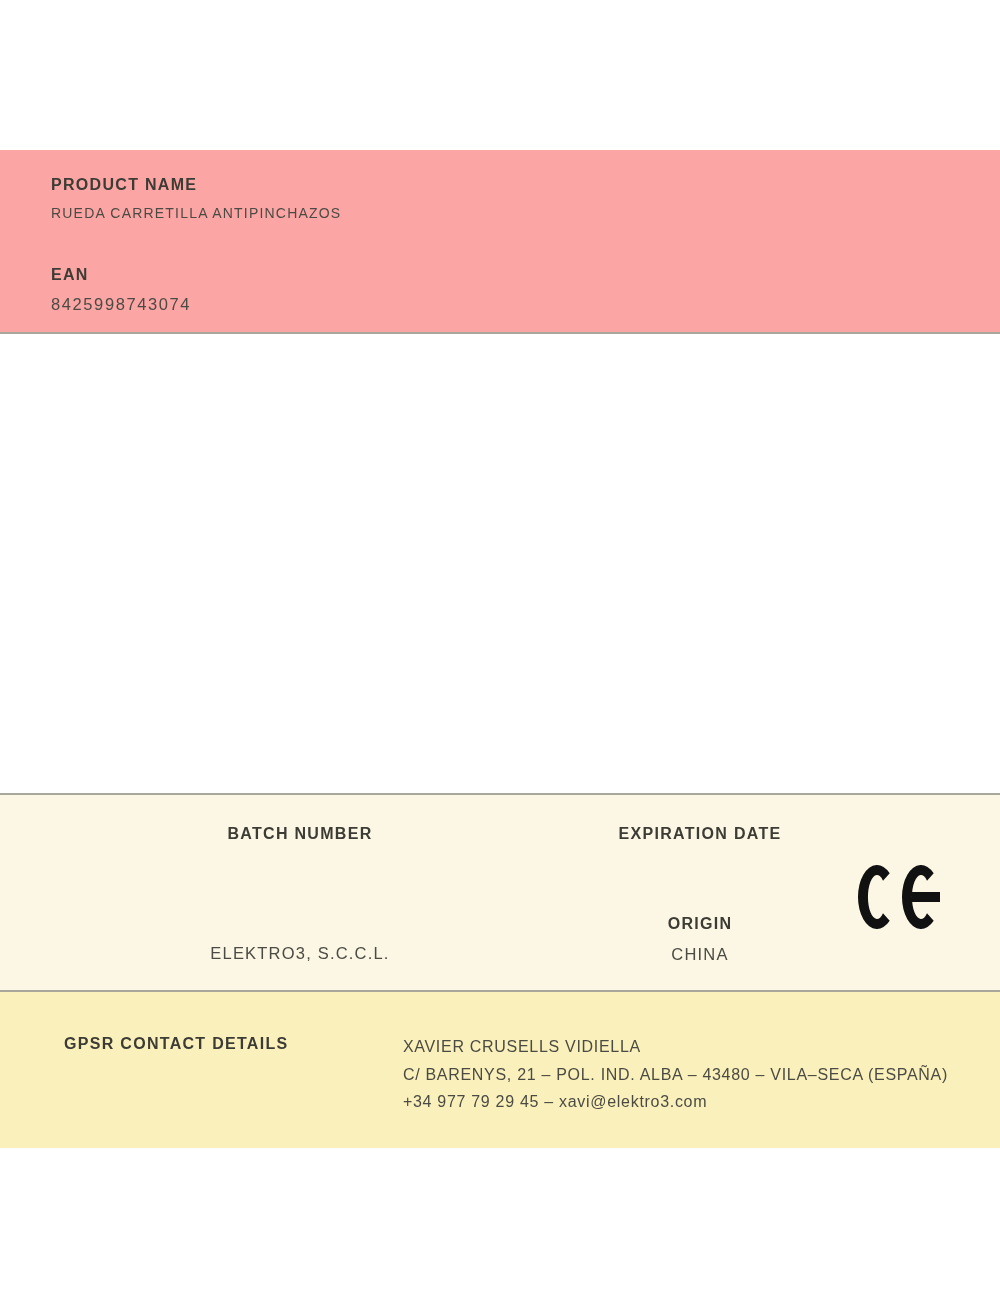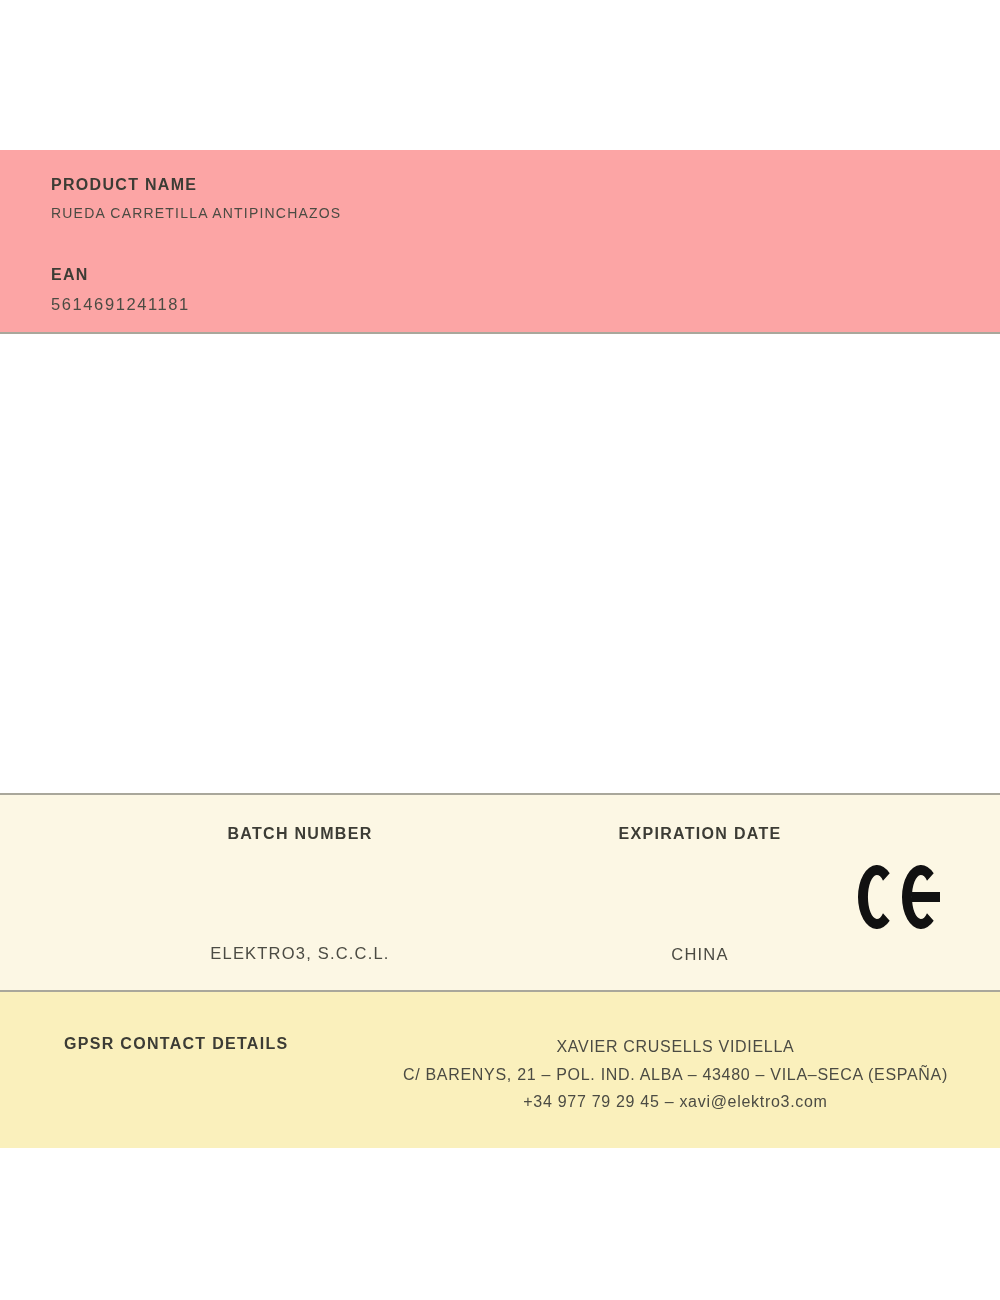--- a/index.html
+++ b/index.html
@@ -50,21 +50,21 @@
     white-space: nowrap;
   }
   .col {
     width: 400px;
     text-align: center;
   }
   .contact-block {
     position: absolute;
     right: 52px;
     top: 41px;
-    text-align: center;
+    text-align: left;
     font-size: 16px;
     letter-spacing: 0.7px;
     line-height: 27.5px;
     color: #4B4B43;
     white-space: nowrap;
   }
   #ce-mark {
     position: absolute;
     left: 858px;
     top: 70px;
@@ -73,27 +73,28 @@
   }
   #ce-mark svg { display: block; width: 85px; height: 64px; }
 </style>
 </head>
 <body>
 
 <div class="section" id="product-section">
   <div class="label" style="left:51px; top:26px;">PRODUCT NAME</div>
   <div class="value" style="left:51px; top:55px; font-size:14px;">RUEDA CARRETILLA ANTIPINCHAZOS</div>
   <div class="label" style="left:51px; top:116px;">EAN</div>
-  <div class="value" style="left:51px; top:145px; letter-spacing:1.6px;">5614691241181</div>
+  <div class="value" style="left:51px; top:145px; letter-spacing:1.6px;">8425998743074</div>
 </div>
 
 <div class="section" id="details-section">
   <div class="label col" style="left:500px; top:30px;">EXPIRATION DATE</div>
   <div class="label col" style="left:100px; top:30px;">BATCH NUMBER</div>
   <div class="value col" style="left:100px; top:149px;">ELEKTRO3, S.C.C.L.</div>
+  <div class="label col" style="left:500px; top:120px;">ORIGIN</div>
   <div class="value col" style="left:500px; top:150px;">CHINA</div>
   <div id="ce-mark" role="img" aria-label="CE conformity marking">
     <svg viewBox="0 0 85 64" xmlns="http://www.w3.org/2000/svg">
       <path fill="#111111" d="M31.7 8.2 A19 32 0 1 0 31.7 55.8 L25.0 48.3 A9 22 0 1 1 25.0 15.7 Z"></path>
       <path fill="#111111" d="M75.7 8.2 A19 32 0 1 0 75.7 55.8 L69.0 48.3 A9 22 0 1 1 69.0 15.7 Z"></path>
       <rect fill="#111111" x="54" y="27" width="28" height="10"></rect>
     </svg>
   </div>
 </div>
 

